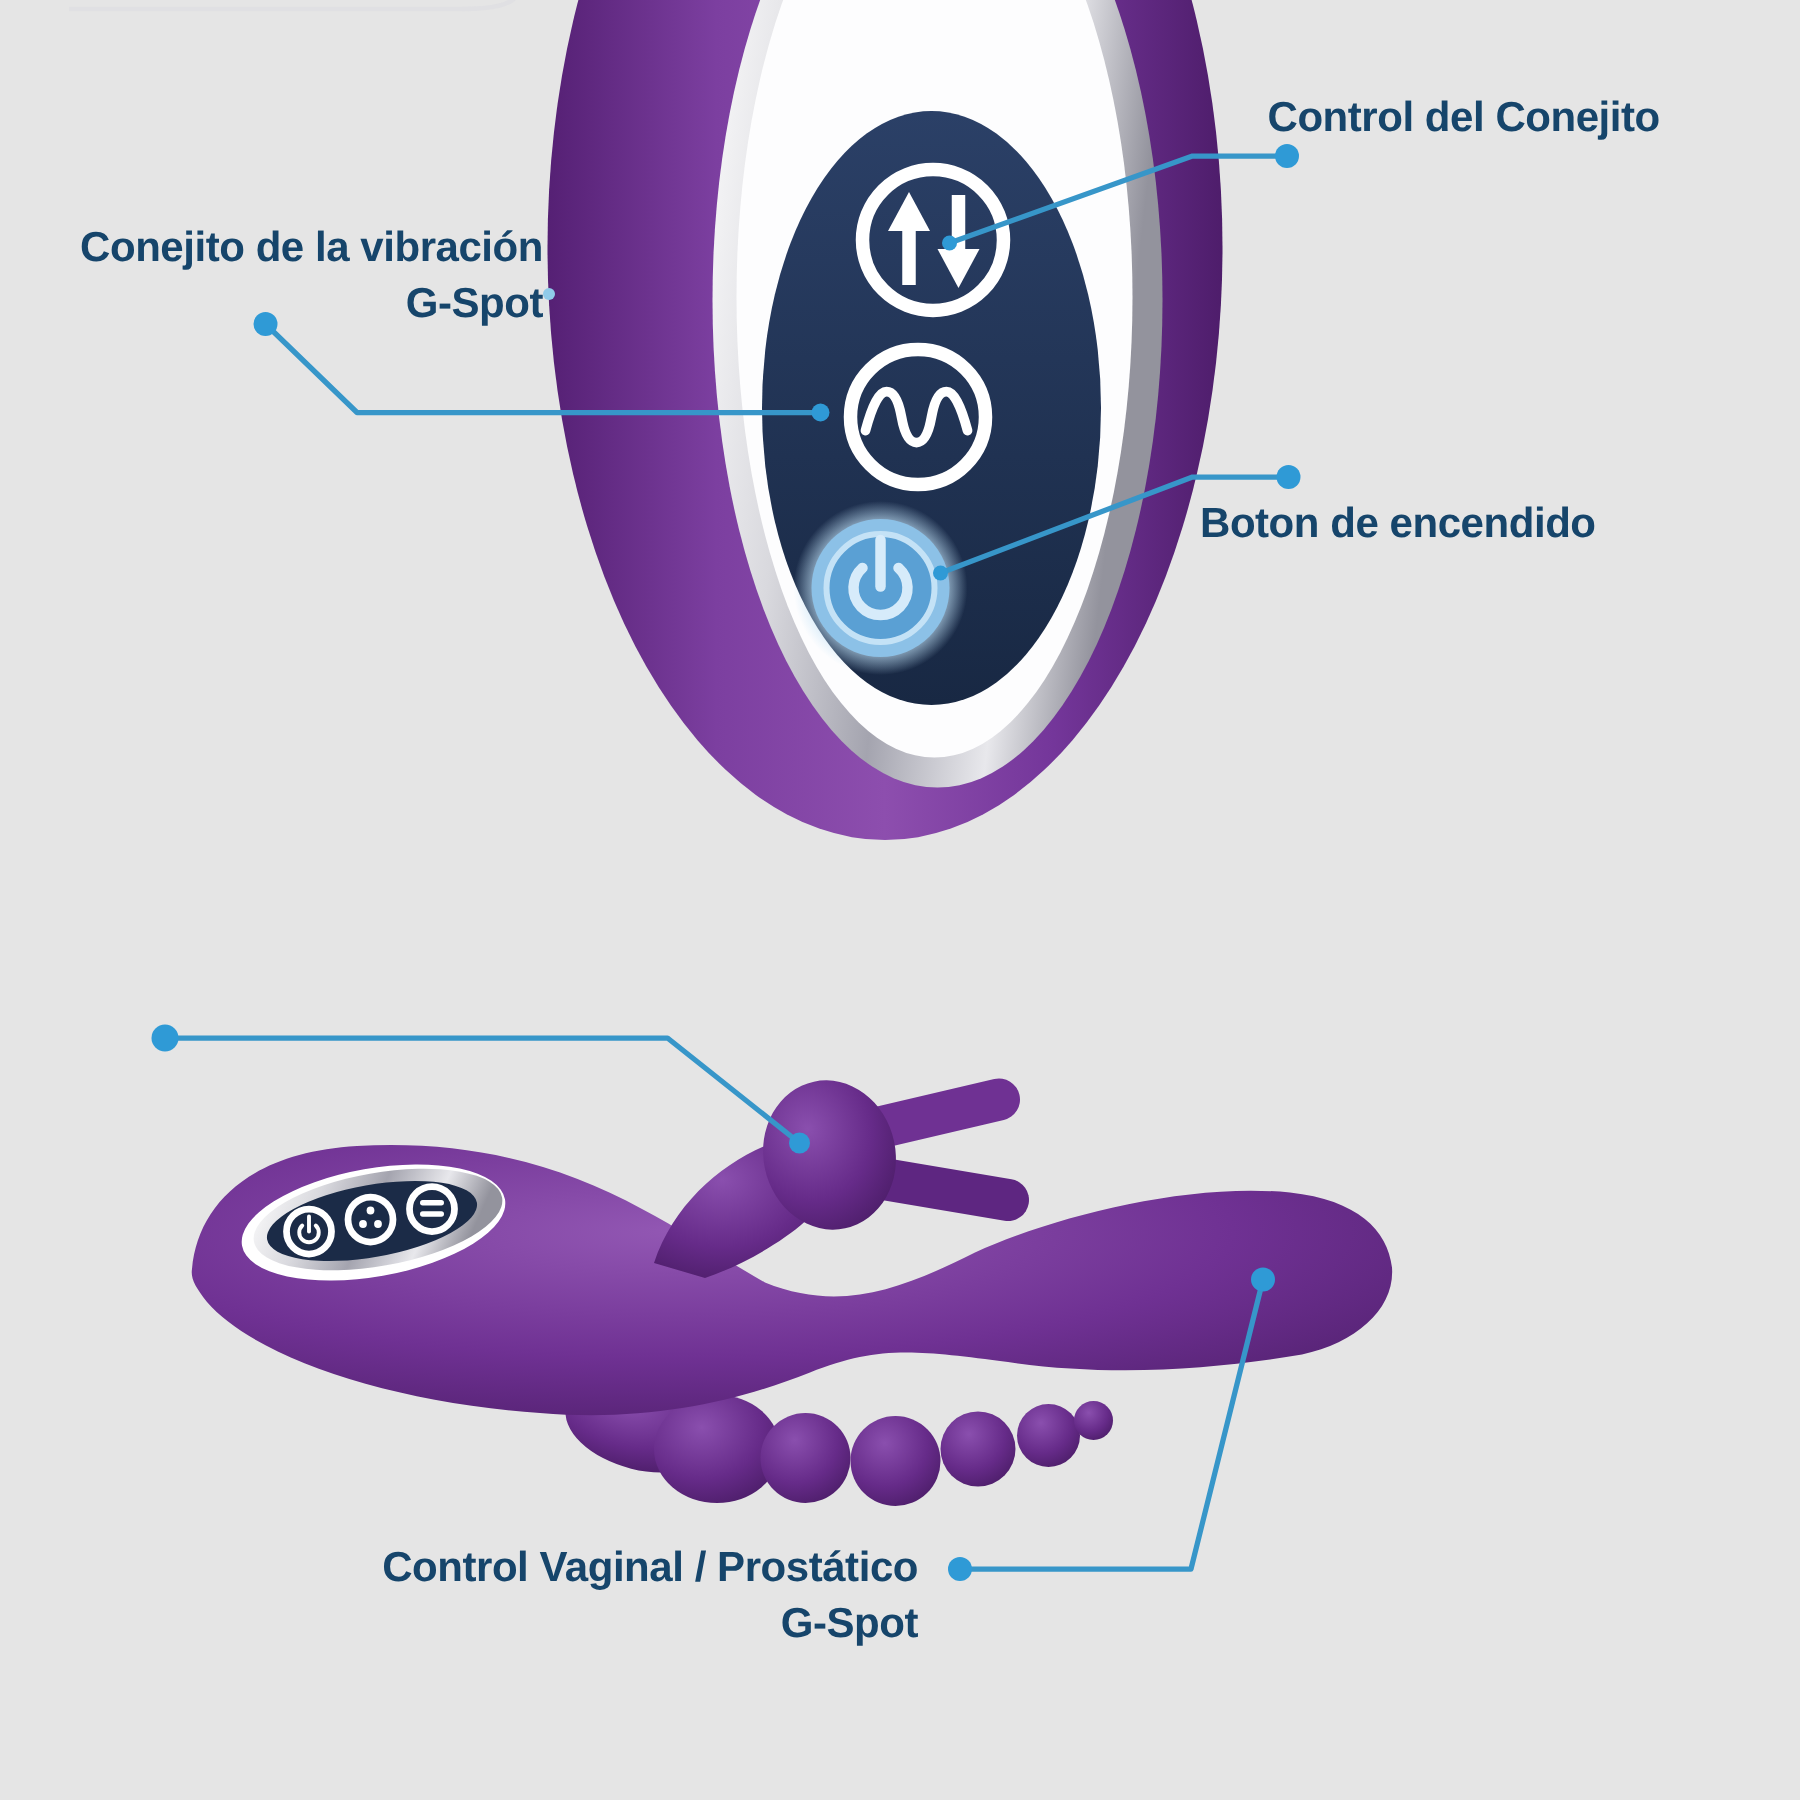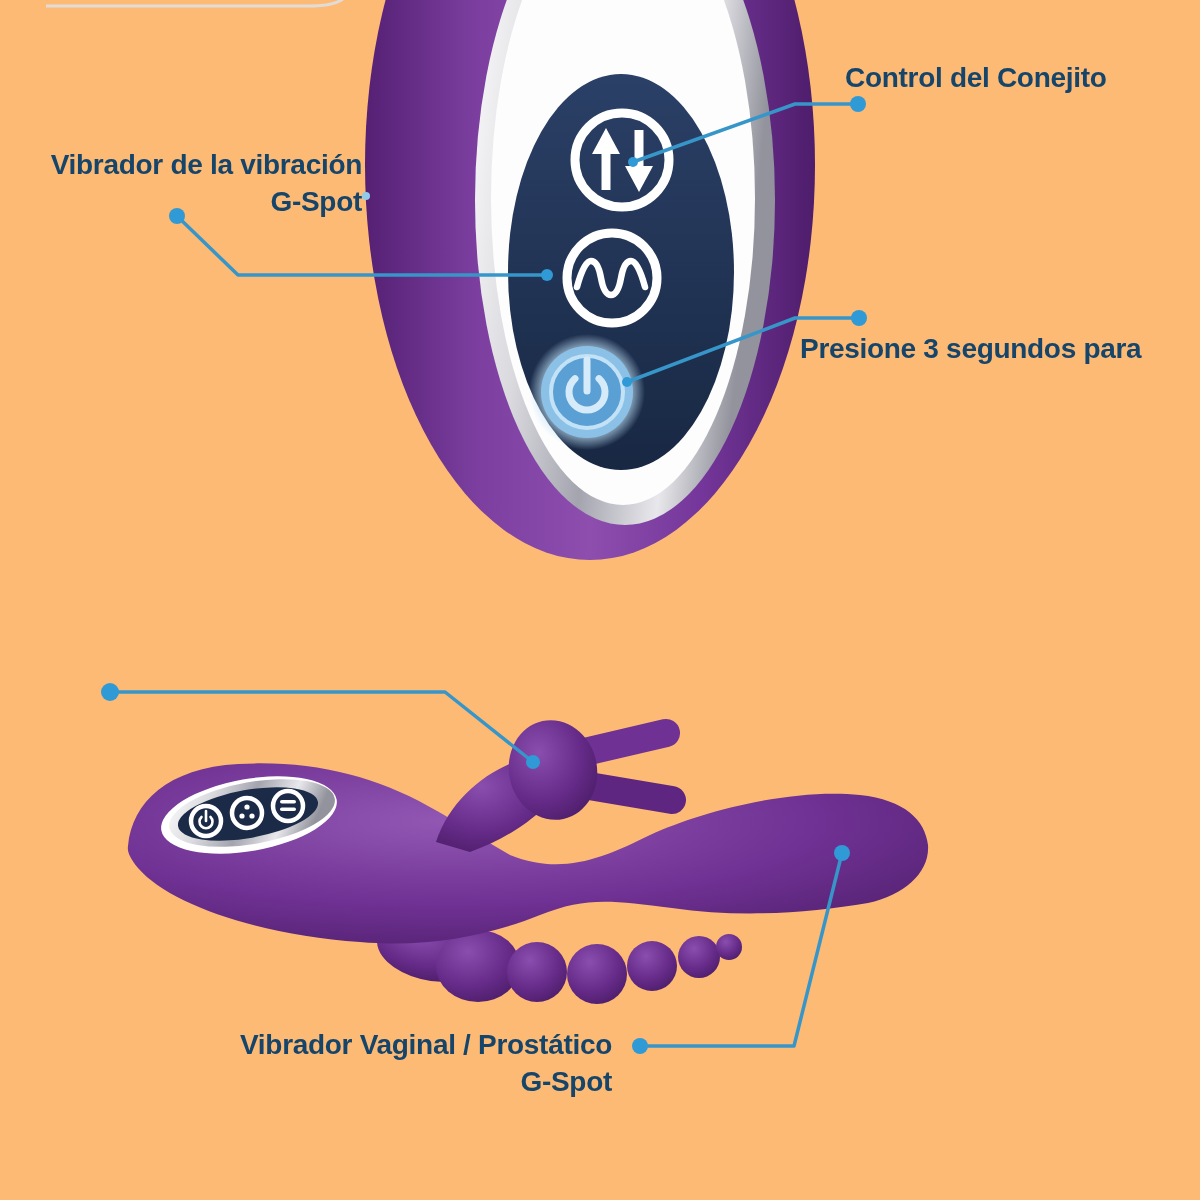--- a/index.html
+++ b/index.html
@@ -1,17 +1,17 @@
 <!DOCTYPE html>
 <html><head>
 <meta charset="utf-8">
 <style>
   html,body{margin:0;padding:0;background:#ffffff;}
   .canvas{
-    position:relative;width:1200px;height:1200px;background:#fdba74;
+    position:relative;width:1200px;height:1200px;background:#e5e5e5;
     overflow:hidden;font-family:"Liberation Sans", sans-serif;
   }
   .art{position:absolute;left:0;top:0;width:1200px;height:1200px;}
   .lbl{
     position:absolute;color:#16456B;font-weight:bold;font-size:28px;
     letter-spacing:-0.3px;white-space:nowrap;line-height:36px;
   }
   .lbl.rt{text-align:right;}
   .tight{line-height:33px;}
   .wide{line-height:37px;}
@@ -173,27 +173,27 @@
       <circle cx="842" cy="853" r="8"></circle>
       <circle cx="366" cy="196" r="4" fill="#90CBE9"></circle>
     </g>
   </svg>
 
   <div class="lbl" style="left:845px;top:60px;">
     <span>Control del Conejito</span>
   </div>
 
   <div class="lbl rt wide" style="left:0px;top:146px;width:362px;">
-    <div>Vibrador de la vibración</div>
+    <div>Conejito de la vibración</div>
     <div>G-Spot</div>
   </div>
 
   <div class="lbl tight" style="left:800px;top:332px;">
-    <div>Presione 3 segundos para</div>
+    <div>Boton de encendido</div>
   </div>
 
 
   <div class="lbl rt wide" style="left:210px;top:1026px;width:402px;">
-    <div>Vibrador Vaginal / Prostático</div>
+    <div>Control Vaginal / Prostático</div>
     <div>G-Spot</div>
   </div>
 
 </div>
 
 </body></html>

